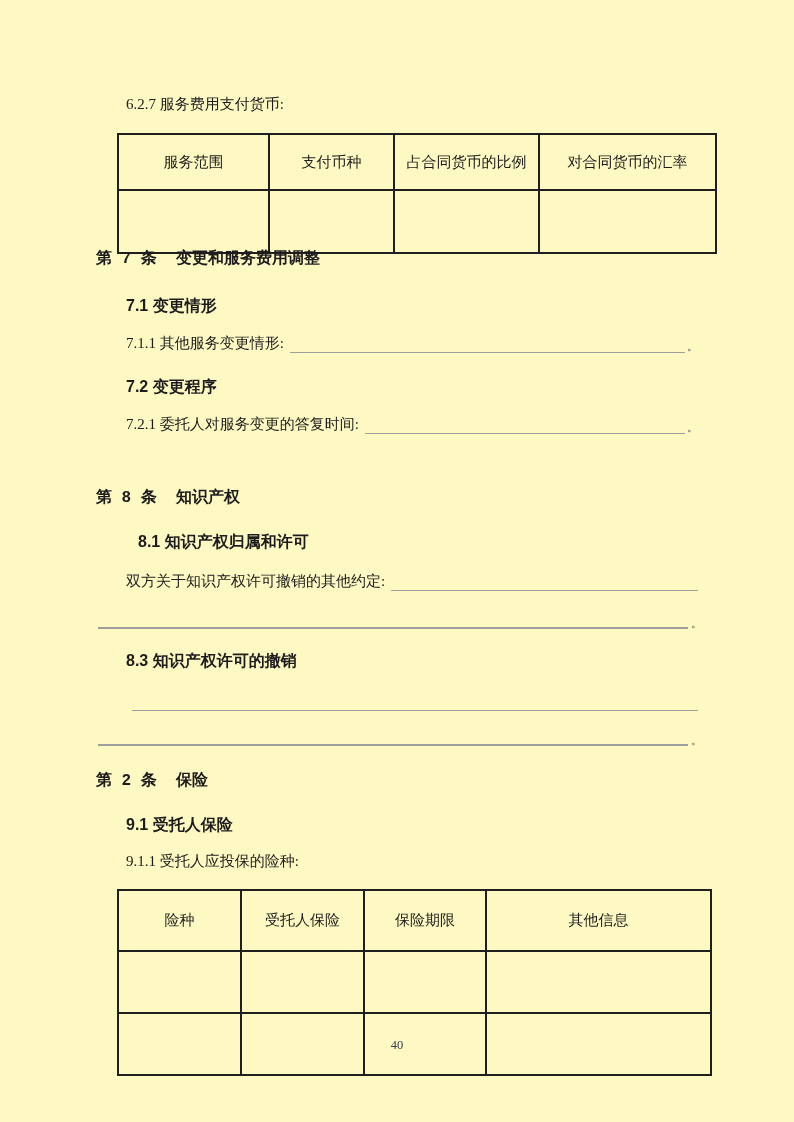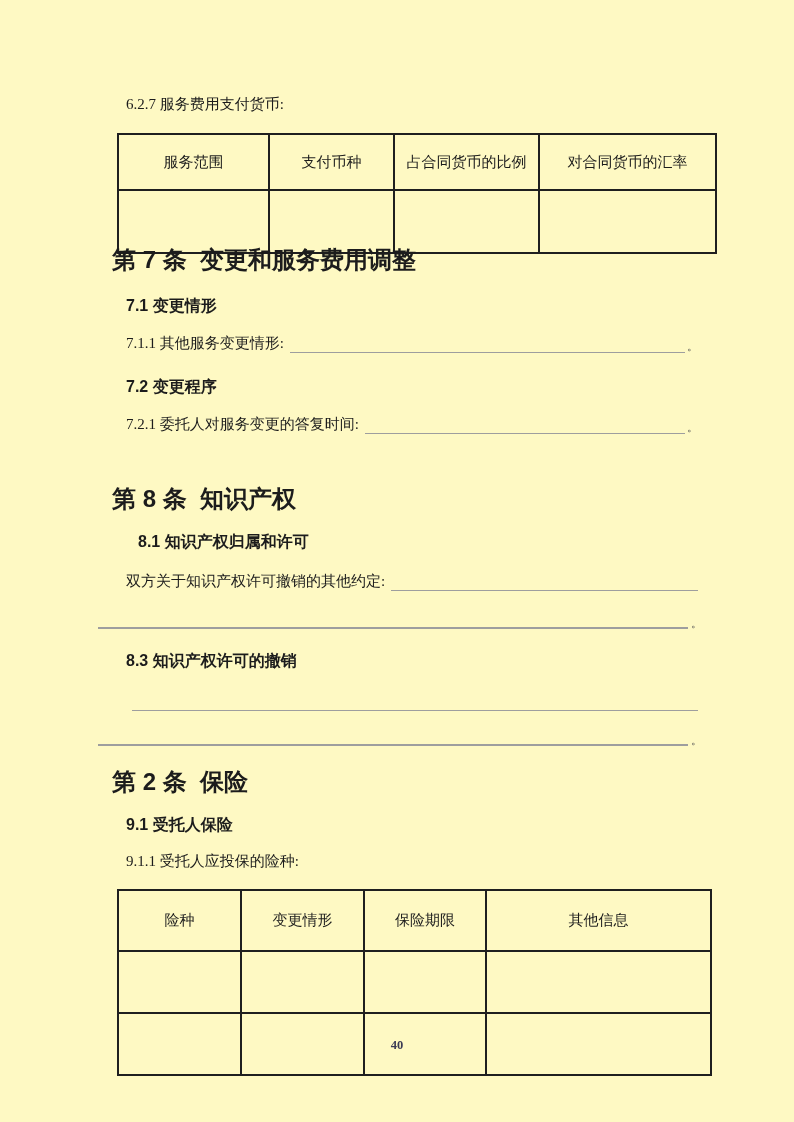--- a/index.html
+++ b/index.html
@@ -11,24 +11,24 @@
     position: relative;
     width: 794px;
     height: 1122px;
     background: #fef9c3;
     overflow: hidden;
     font-family: "Liberation Serif", "DejaVu Serif", serif;
     color: var(--text, #1c1c1c);
   }
   .art-heading {
     position: absolute;
-    left: 112px;
-    font-family: Liberation Sans, sans-serif;
+    left: 96px;
+    font-family: Liberation Mono, monospace;
     font-weight: bold;
-    font-size: 24px;
+    font-size: 16px;
     line-height: 23px;
     white-space: pre;
   }
   .sub-heading {
     position: absolute;
     left: 126px;
     font-family: "Liberation Sans", "DejaVu Sans", sans-serif;
     font-weight: bold;
     font-size: 16px;
     line-height: 20px;
@@ -108,21 +108,20 @@
   #insurance-table tr.hdr td { height: 37px; }
   #insurance-table tr.body td { height: 38px; }
   .page-number {
     position: absolute;
     top: 1038px;
     left: 0;
     width: 100%;
     text-align: center;
     font-size: 12.5px;
     color: var(--page_number, #3a3a55);
-    font-weight: bold;
   }
   
   #clause-627   { top: 95px; }
   #art7-heading { top: 248px; }
   #s71-heading  { top: 296px; }
   #s711-row     { top: 334px; }
   #s72-heading  { top: 377px; }
   #s721-row     { top: 415px; }
   #art8-heading { top: 487px; }
   #s81-heading  { top: 532px; margin-left: 12px; }
@@ -217,21 +216,21 @@
   <table id="insurance-table" class="doc-table">
     <colgroup>
       <col style="width:123px">
         <col style="width:123px">
         <col style="width:122px">
         <col style="width:225px">
     </colgroup>
     <tbody>
         <tr class="hdr">
       <td>险种</td>
-      <td>变更情形</td>
+      <td>受托人保险</td>
       <td>保险期限</td>
       <td>其他信息</td>
     </tr>
     <tr class="body">
       <td></td>
       <td></td>
       <td></td>
       <td></td>
     </tr>
     <tr class="body">

